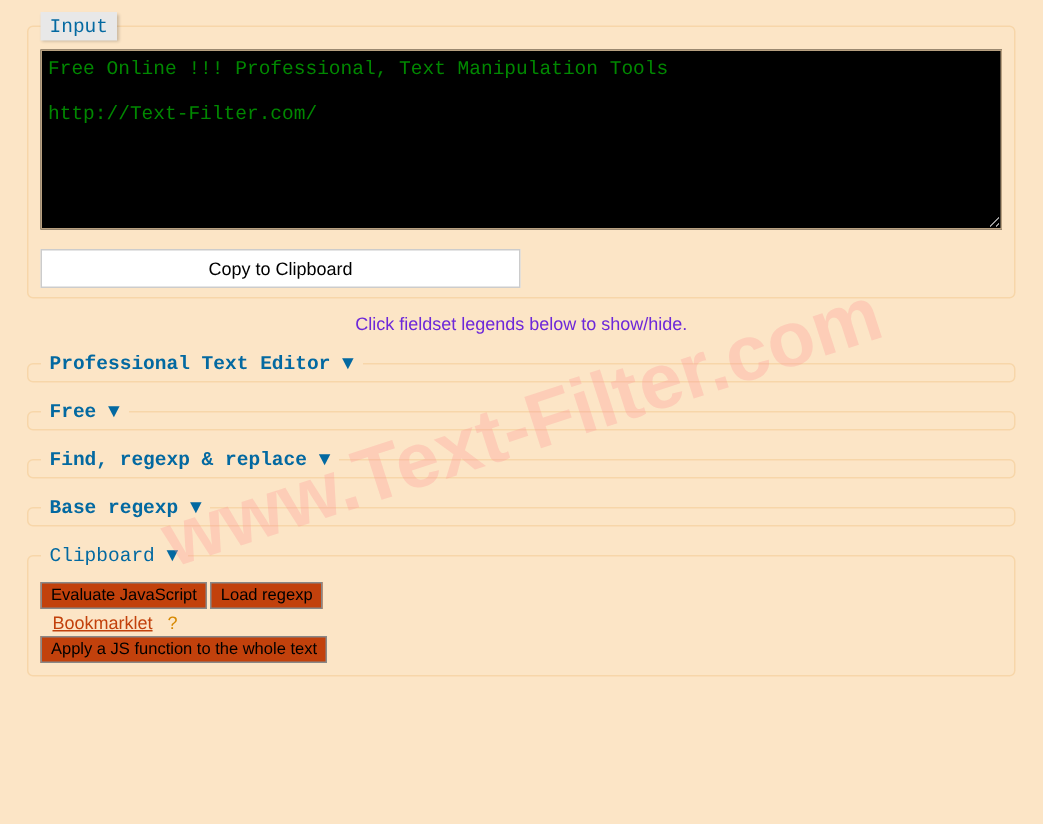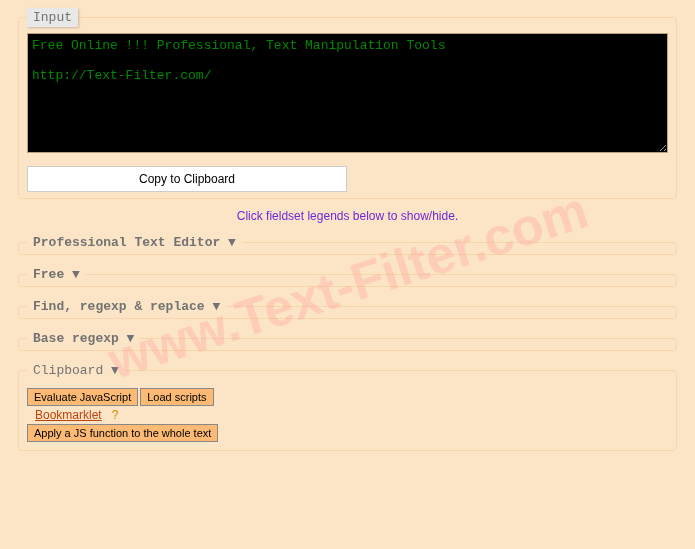--- a/index.html
+++ b/index.html
@@ -32,21 +32,21 @@
     border-radius: 4px;
     margin: 0 10px 10px 10px;
     padding: 6px 8px;
     background: #fce5c6;
   }
   fieldset.collapsed { padding: 0 8px 2px 8px; font-weight: bold; }
   legend {
     padding: 2px 6px;
     font-family: "Courier New", monospace;
     font-size: 13px;
-    color: #737373;
+    color: #0369a1;
     cursor: pointer;
   }
   legend.open { background: #e8e8e8; box-shadow: 1px 1px 2px rgba(0,0,0,0.2); }
   textarea {
     width: 100%;
     height: 120px;
     border: 1px solid #b8a080;
     background: #000000;
     font-family: "Courier New", monospace;
     font-size: 13px;
@@ -64,21 +64,21 @@
     font-size: 12px;
     cursor: pointer;
   }
   .hint {
     text-align: center;
     font-size: 12px;
     color: #6d28d9;
     margin: 6px 0 10px 0;
   }
   .btn {
-    background: #fdba74;
+    background: #c2410c;
     border: 1px solid #888;
     padding: 2px 6px;
     font-size: 11px;
     font-family: Verdana, Arial, sans-serif;
     cursor: pointer;
     margin: 2px 2px 2px 0;
   }
   .link { color: #c2410c; text-decoration: underline; cursor: pointer; margin-left: 8px; }
   .q { color: #d68800; margin-left: 10px; cursor: pointer; }
   .row { display: flex; align-items: center; flex-wrap: wrap; }
@@ -113,21 +113,21 @@
 </fieldset>
 
 <fieldset class="collapsed">
   <legend>Base regexp ▼</legend>
 </fieldset>
 
 <fieldset>
   <legend>Clipboard ▼</legend>
   <div class="row">
     <button class="btn">Evaluate JavaScript</button>
-    <button class="btn">Load scripts</button>
+    <button class="btn">Load regexp</button>
   </div>
   <div class="row">
     <a class="link">Bookmarklet</a>
     <span class="q">?</span>
   </div>
   <div class="row">
     <button class="btn">Apply a JS function to the whole text</button>
   </div>
 </fieldset>
 

